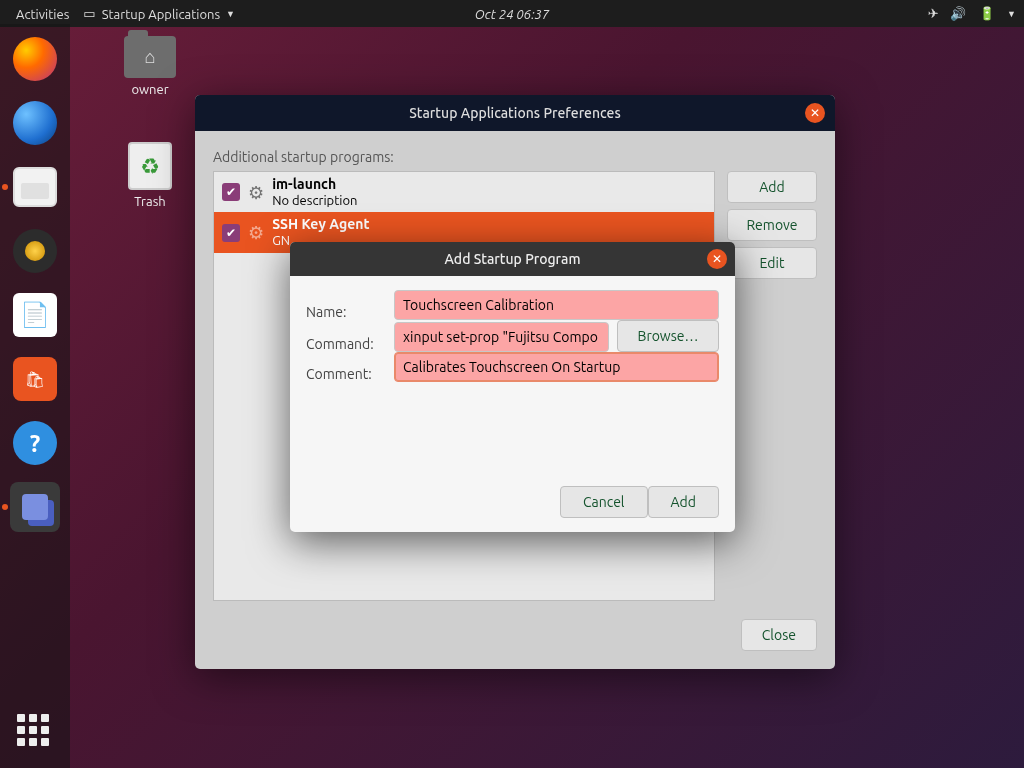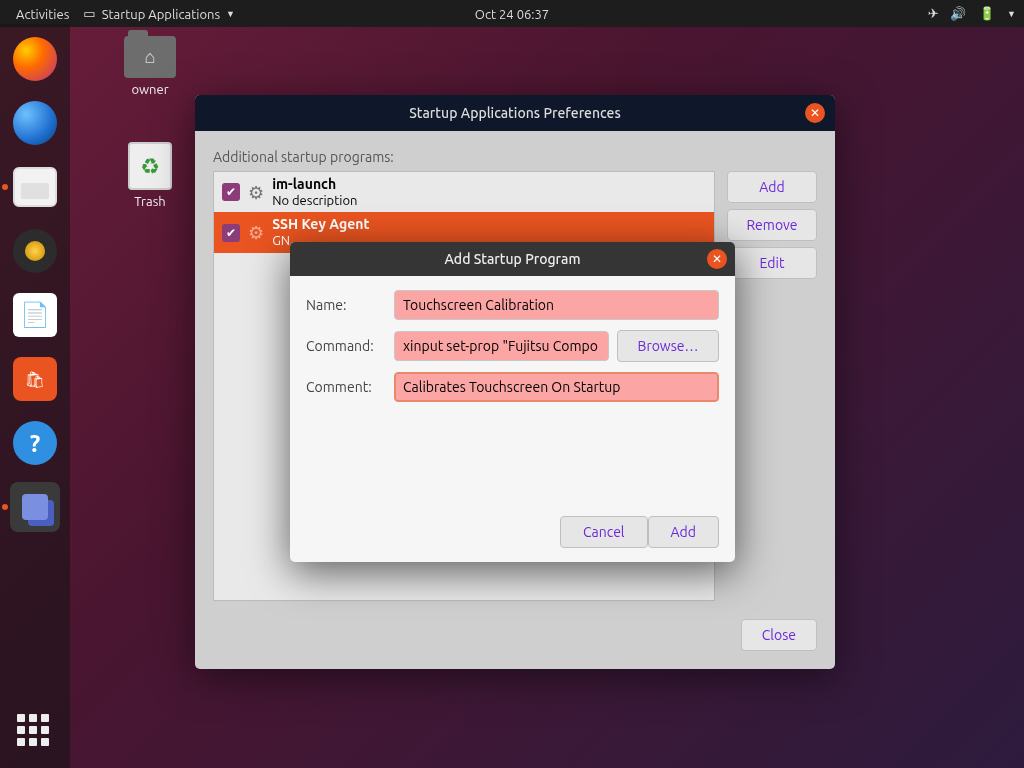--- a/index.html
+++ b/index.html
@@ -2,21 +2,21 @@
 <html><head>
 <meta charset="utf-8">
 <style>
 * { box-sizing: border-box; margin: 0; padding: 0; font-family: Ubuntu, "Segoe UI", sans-serif; }
 body { width: 1024px; height: 768px; overflow: hidden; background: linear-gradient(135deg, #6b1e3a 0%, #4a1530 40%, #2d1b3d 100%); position: relative; }
 
 
 .topbar { height: 27px; background: #1d1d1d; color: #ddd; display: flex; align-items: center; font-size: 13px; padding: 0 8px; }
 .topbar .activities { padding: 0 8px; }
 .topbar .appmenu { display: flex; align-items: center; gap: 6px; padding: 0 6px; }
-.topbar .center { position: absolute; left: 50%; transform: translateX(-50%); }
+.topbar .center { position: absolute; left: 50%; transform: translateX(-50%); font-style: italic; }
 .topbar .right { margin-left: auto; display: flex; gap: 12px; align-items: center; }
 .tri-down { font-size: 9px; }
 
 
 .dock { position: absolute; left: 0; top: 24px; bottom: 0; width: 70px; background: rgba(20,20,20,0.55); display: flex; flex-direction: column; align-items: center; padding-top: 10px; gap: 14px; }
 .dock .dockicon { width: 50px; height: 50px; border-radius: 10px; display: flex; align-items: center; justify-content: center; position: relative; }
 .dock .dockicon.running::before { content:""; position:absolute; left:-8px; top:50%; width:6px; height:6px; background:#e95420; border-radius:50%; transform:translateY(-50%);}  
 .dock .grid-apps { margin-top: auto; margin-bottom: 18px; width: 36px; height: 36px; display: grid; grid-template-columns: repeat(3,8px); grid-template-rows: repeat(3,8px); gap: 4px; }
 .dock .grid-apps span { background: #eee; border-radius: 1px; }
 
@@ -37,29 +37,29 @@
 .prefwin .label { color:#555; font-size:14px; margin-bottom:6px; }
 .listwrap { display:flex; gap:12px; }
 .list { flex:1; border:1px solid #bbb; background:#e9e9e9; height: 430px; }
 .listrow { display:flex; align-items:center; gap:8px; padding:4px 8px; }
 .listrow.sel { background:#e95420; color:#fff; }
 .listrow .chk { width:18px; height:18px; background:#8a3d78; border-radius:3px; display:flex; align-items:center; justify-content:center; color:#fff; font-size:12px;}
 .listrow .gears { font-size:18px; opacity:0.5;}
 .listrow .txt { display:flex; flex-direction:column; font-size:13px; line-height:1.2;}
 .listrow .txt b { font-size:14px; }
 .sidebtns { width:90px; display:flex; flex-direction:column; gap:6px; }
-.btn { background:#e6e6e6; border:1px solid #bfbfbf; border-radius:4px; padding:7px 0; font-size:14px; color:#6d28d9; text-align:center; cursor:pointer;}
+.btn { background:#e6e6e6; border:1px solid #bfbfbf; border-radius:4px; padding:7px 0; font-size:14px; color:#14532d; text-align:center; cursor:pointer;}
 .prefwin .footer { display:flex; justify-content:flex-end; padding: 0 18px 18px; }
 
 
 .modal { position:absolute; left:290px; top:242px; width:445px; background:#f6f6f6; border-radius:5px; box-shadow:0 10px 40px rgba(0,0,0,0.6); }
 .modal .titlebar { height:34px; background:#353535; color:#eee; border-radius:5px 5px 0 0; display:flex; align-items:center; justify-content:center; font-weight:500; font-size:14px; position:relative;}
 .modal .titlebar .closebtn { position:absolute; right:8px; width:20px; height:20px; background:#e95420; border-radius:50%; display:flex; align-items:center; justify-content:center; color:#fff; font-size:12px;}
 .modal .mbody { padding:14px 16px 4px; }
-.modal .row { display:flex; align-items:center; gap:8px; margin-bottom:10px; }
+.modal .row { display:flex; align-items:flex-end; gap:8px; }
 .modal .row .lbl { width:80px; color:#444; font-size:14px; }
 .modal input[type=text] { flex:1; height:30px; border:1px solid #c7c7c7; border-radius:4px; padding:0 8px; font-size:14px; background:#fca5a5;}
 .modal input.focused { border-color:#e9896a; box-shadow:0 0 0 1px #e9896a inset;}
 .modal .browse { width:102px; }
 .modal .mfooter { display:flex; gap:0; justify-content:flex-end; padding:100px 16px 14px; }
 .modal .mfooter .btn { padding:7px 22px; }
 
 
 .icon-ff { width:44px;height:44px;border-radius:50%;background:radial-gradient(circle at 30% 30%,#ffcc00,#ff6a00 40%,#b83280 100%);}
 .icon-tb { width:44px;height:44px;border-radius:50%;background:radial-gradient(circle at 30% 30%,#6ec1ff,#1f6fd0 60%,#0a3d7a);}

